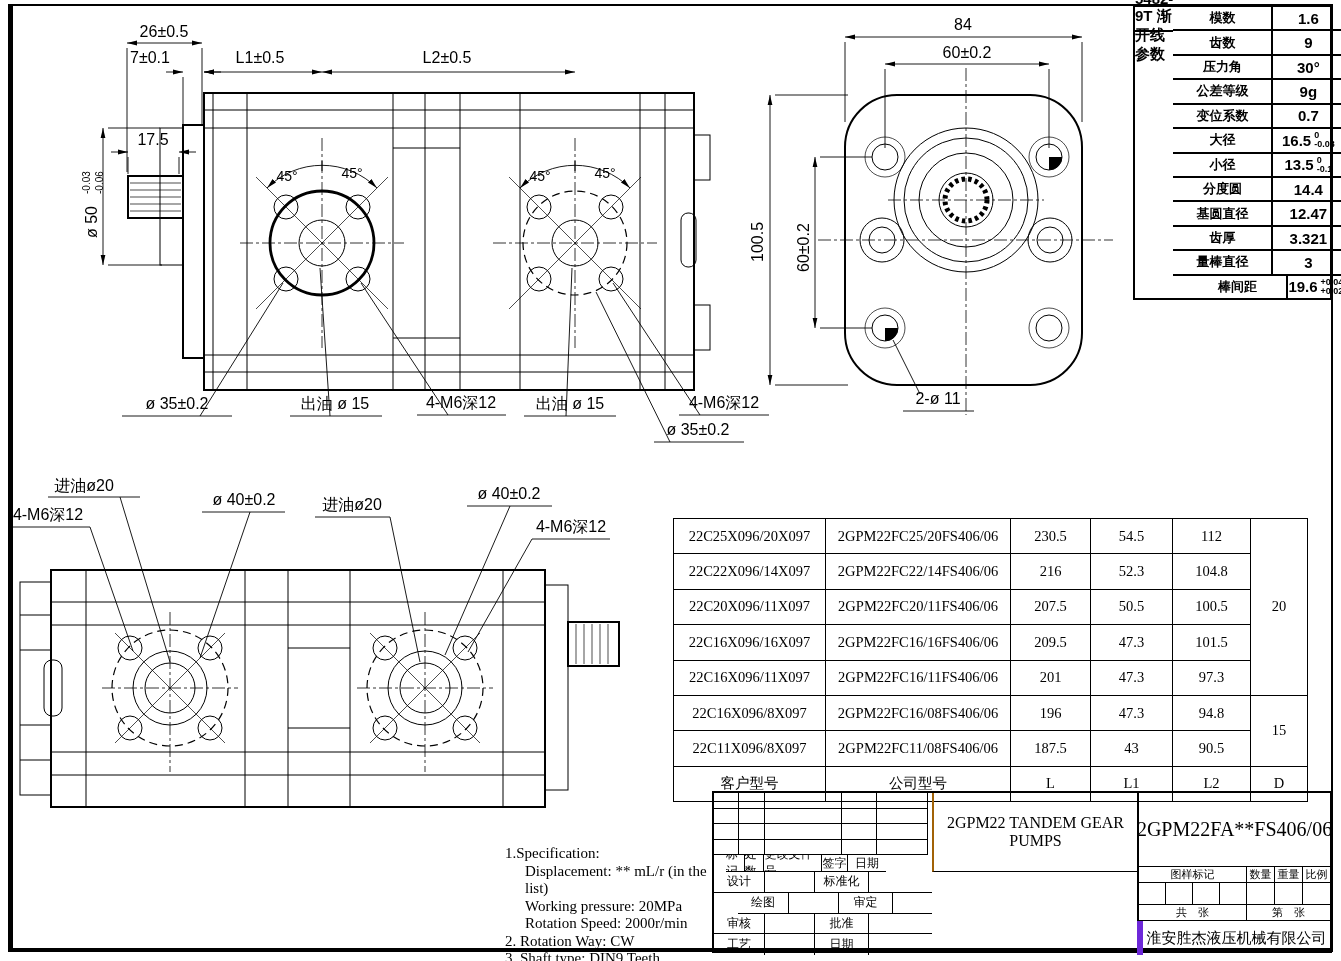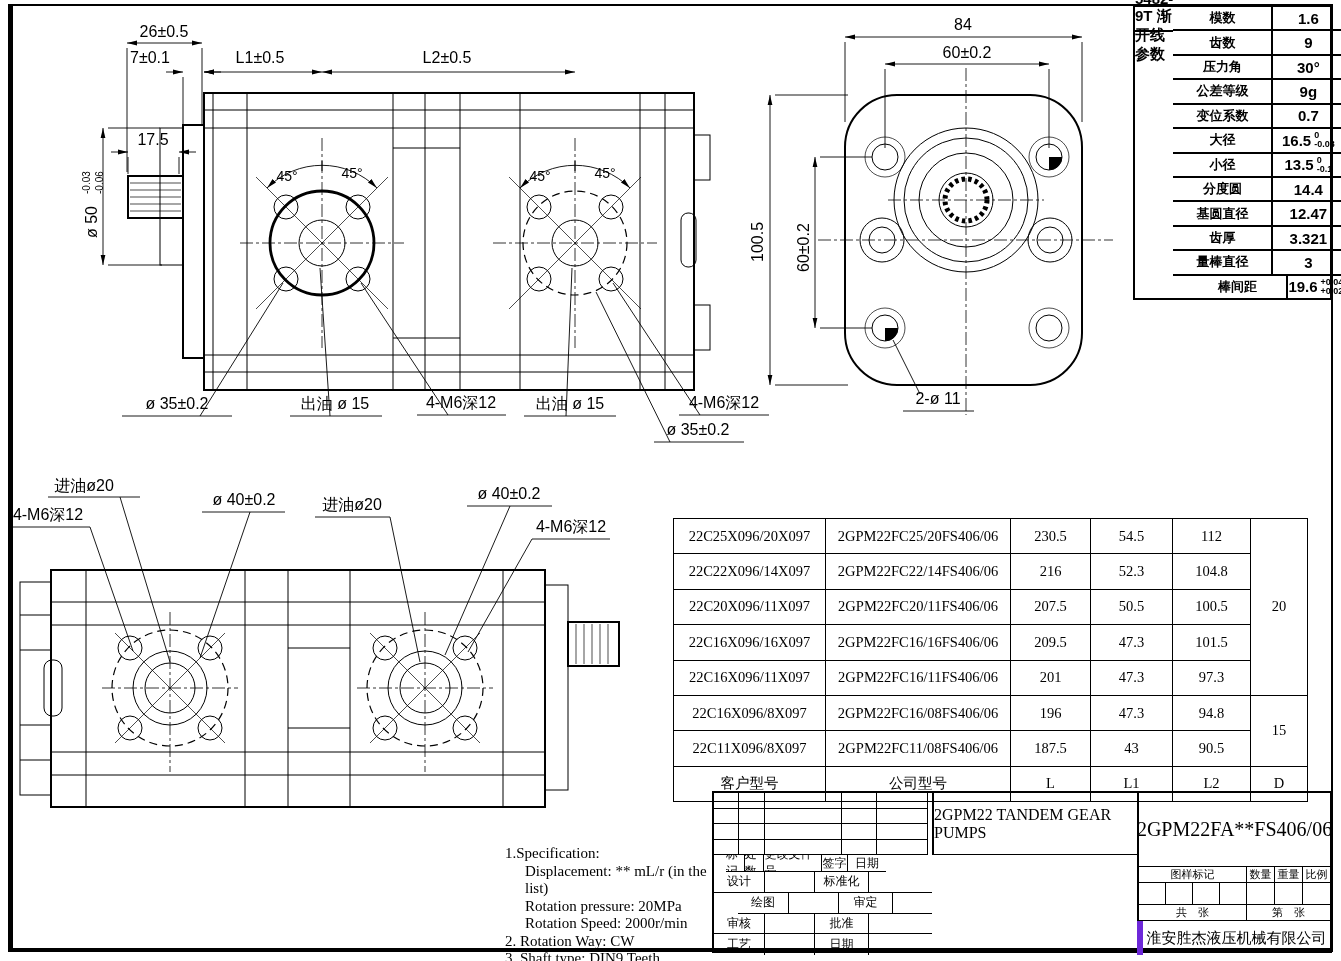--- a/index.html
+++ b/index.html
@@ -456,21 +456,21 @@
             <td>L2</td>
             <td>D</td>
           </tr>
         </tbody>
     </table>
   </div>
 
   <div class="notes">
     <div>1.Specification:</div>
     <div class="indent">Displacement: ** mL/r (in the list)</div>
-    <div class="indent">Rotation pressure: 20MPa</div>
+    <div class="indent">Working pressure: 20MPa</div>
     <div class="indent">Rotation Speed: 2000r/min</div>
     <div>2. Rotation Way: CW</div>
     <div>3. Shaft type: DIN9 Teeth.</div>
   </div>
 
   <div class="tblock">
 
     <div class="tb-abs revgrid" style="left:0;top:0;width:218px;height:62px;">
         <div></div>
         <div></div>
@@ -522,21 +522,21 @@
         <div class="cell" style="flex:1;border-right:none;"></div>
       </div>
       <div class="rowflex" style="flex:1;">
         <div class="cell" style="width:51px;border-bottom:none;">工艺</div>
         <div class="cell" style="width:50px;border-bottom:none;"></div>
         <div class="cell" style="width:54px;border-bottom:none;">日期</div>
         <div class="cell" style="flex:1;border-right:none;border-bottom:none;"></div>
       </div>
     </div>
 
-    <div class="tb-abs cell serif bigtitle" style="left:218px;top:0;width:205px;height:62px;border-left:2px solid #000000;border-right:none;">2GPM22 TANDEM GEAR PUMPS</div>
+    <div class="tb-abs cell serif bigtitle" style="left:218px;top:0;width:205px;height:79px;border-left:2px solid #a16207;border-right:none;text-align:center;">2GPM22 TANDEM GEAR PUMPS</div>
 
     <div class="tb-abs cell serif modelcode" style="left:423px;top:0;width:193px;height:74px;border-left:2px solid #000;border-right:none;">2GPM22FA**FS406/06</div>
     <div class="tb-abs rowflex" style="left:423px;top:74px;width:193px;height:16px;border-left:2px solid #000;box-sizing:border-box;">
       <div class="cell" style="width:108px;font-size:11px;">图样标记</div>
       <div class="cell" style="width:28px;font-size:11px;">数量</div>
       <div class="cell" style="width:28px;font-size:11px;">重量</div>
       <div class="cell" style="flex:1;border-right:none;font-size:11px;">比例</div>
     </div>
     <div class="tb-abs rowflex" style="left:423px;top:90px;width:193px;height:22px;border-left:2px solid #000;box-sizing:border-box;">
       <div class="cell" style="width:27px;"></div>

